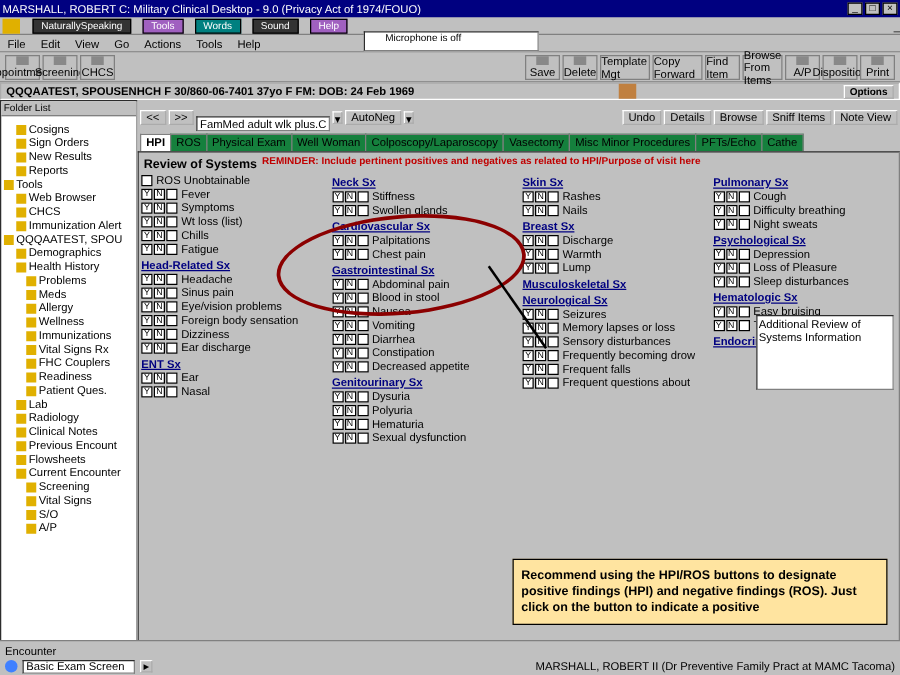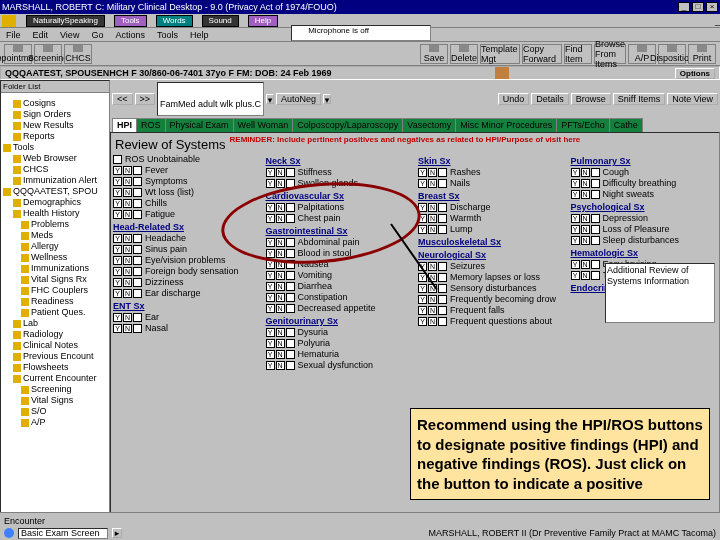--- a/index.html
+++ b/index.html
@@ -23,36 +23,36 @@
 .sidepane { width:110px; background:#fff; border:1px inset #808080; overflow:hidden; }
 .sidetitle { background:#c0c0c0; border-bottom:1px solid #808080; padding:1px 2px; font-size:8px;}
 .tree { padding:5px 2px; font-size:8px; line-height:11px; }
 .tree .item { display:flex; align-items:center; gap:2px; white-space:nowrap; overflow:hidden;}
 .tree .item .ticon { width:8px; height:8px; background:#e0b000; flex-shrink:0;}
 .tree .item.sub { padding-left:10px;}
 .tree .item.sub2 { padding-left:18px;}
 .main { flex:1; background:#c0c0c0; display:flex; flex-direction:column; overflow:hidden; }
 .btnrow { display:flex; gap:2px; padding:2px; font-size:8px; align-items:center; flex-wrap:wrap;}
 .btnrow .b { background:#c0c0c0; border:1px outset #fff; padding:0 4px; height:12px; line-height:10px;}
-.btnrow .dd { background:#fff; border:1px inset #808080; padding:16px 2px; height:12px; line-height:10px; min-width:80px;}
+.btnrow .dd { background:#fff; border:1px inset #808080; padding:0 2px; height:12px; line-height:10px; min-width:80px;margin-top:11px;}
 .tabstrip { display:flex; background:#c0c0c0; padding:0 2px; height:14px; font-size:8px; }
 .tabstrip .tb { border:1px solid #808080; border-bottom:none; padding:0 4px; background:#15803d; margin-right:-1px; line-height:12px;}
 .tabstrip .tb.active { background:#fff; font-weight:bold;}
 .formarea { flex:1; background:#c0c0c0; border:1px inset #808080; padding:2px; overflow:hidden; position:relative;}
-.ros-header { font-weight:normal; font-size:13px; padding:2px;text-align:right;}
+.ros-header { font-weight:bold; font-size:10px; padding:2px;text-align:right;}
 .reminder { color:#c00000; font-size:8px; font-weight:bold; padding:0 2px;}
 .ros-cols { display:flex; gap:6px; }
 .ros-col { flex:1; font-size:8px; line-height:11px; }
 .ros-section { font-weight:bold; text-decoration:underline; margin-top:2px; color:#000080;}
 .ros-row { display:flex; align-items:center; gap:1px; white-space:nowrap;}
 .ros-row .cb { width:9px; height:9px; border:1px solid #000; background:#fff; display:inline-block; font-size:7px; text-align:center; line-height:7px;}
 .ros-row .lbl { margin-left:2px; overflow:hidden; text-overflow:ellipsis;}
 .circle { position:absolute; border:3px solid #8b0000; border-radius:50%; width:200px; height:80px; left:110px; top:50px; pointer-events:none; transform:rotate(-5deg);}
 .arrow-line { position:absolute; left:280px; top:90px; width:80px; height:2px; background:#000; transform:rotate(55deg); transform-origin:left; pointer-events:none;}
-.callout { position:absolute; right:10px; bottom:40px; width:300px; background:#ffe4a0; border:1px solid #000; padding:6px; font-size:15px; font-family:Verdana,sans-serif; line-height:1.3; font-weight:bold; z-index:50;}
+.callout { position:absolute; right:10px; bottom:40px; width:300px; background:#ffe4a0; border:1px solid #000; padding:6px; font-size:10px; font-family:Verdana,sans-serif; line-height:1.3; font-weight:bold; z-index:50;}
 .statusbar { position:absolute; bottom:0; left:0; right:0; height:28px; background:#c0c0c0; border-top:1px solid #808080; font-size:8px; padding:2px 4px;}
 .statusbar .row { display:flex; align-items:center; gap:4px; height:12px;}
 .statusbar .field { background:#fff; border:1px inset #808080; padding:0 2px; height:11px; line-height:9px; width:90px;}
 .addl-box { position:absolute; right:4px; top:130px; width:110px; height:60px; background:#fff; border:1px inset #808080; font-size:8px; padding:1px;}
 </style>
 </head>
 <body>
 
 <div class="titlebar">
   <span class="t">MARSHALL, ROBERT C: Military Clinical Desktop - 9.0 (Privacy Act of 1974/FOUO)</span>

